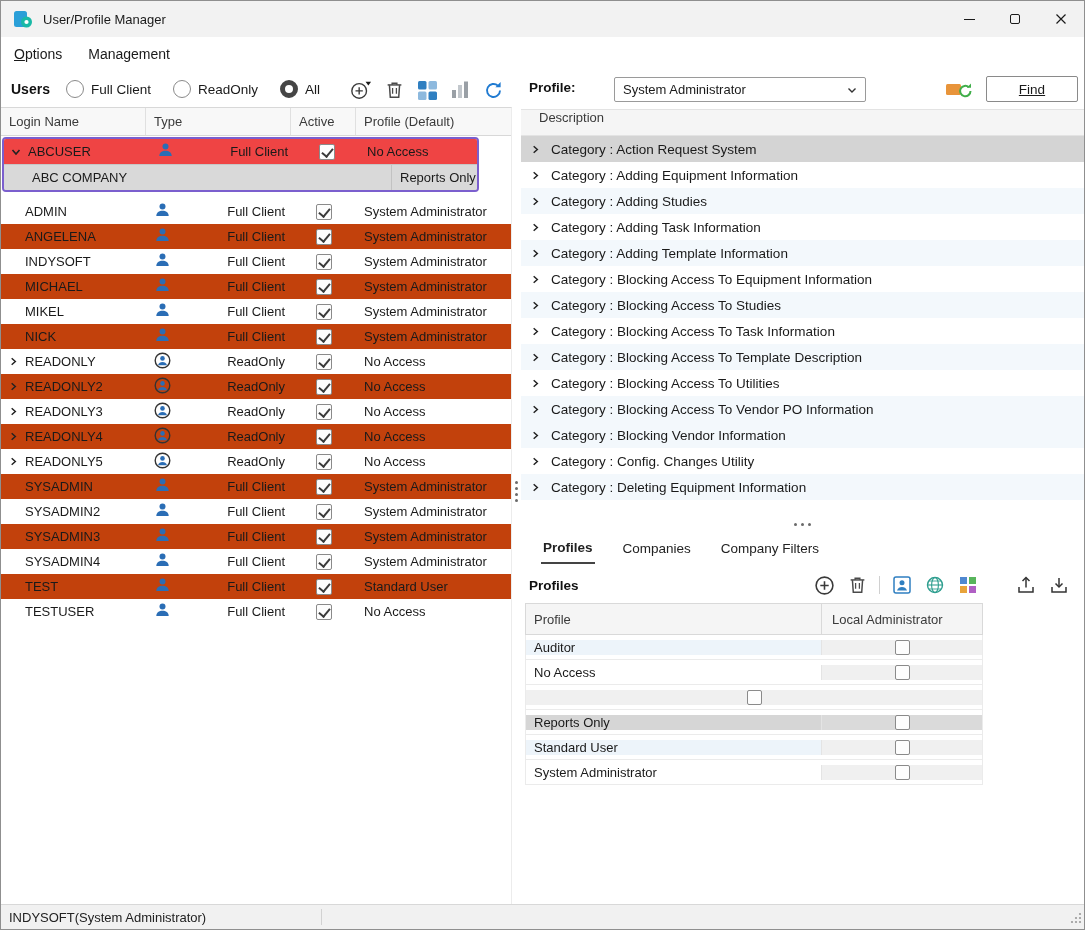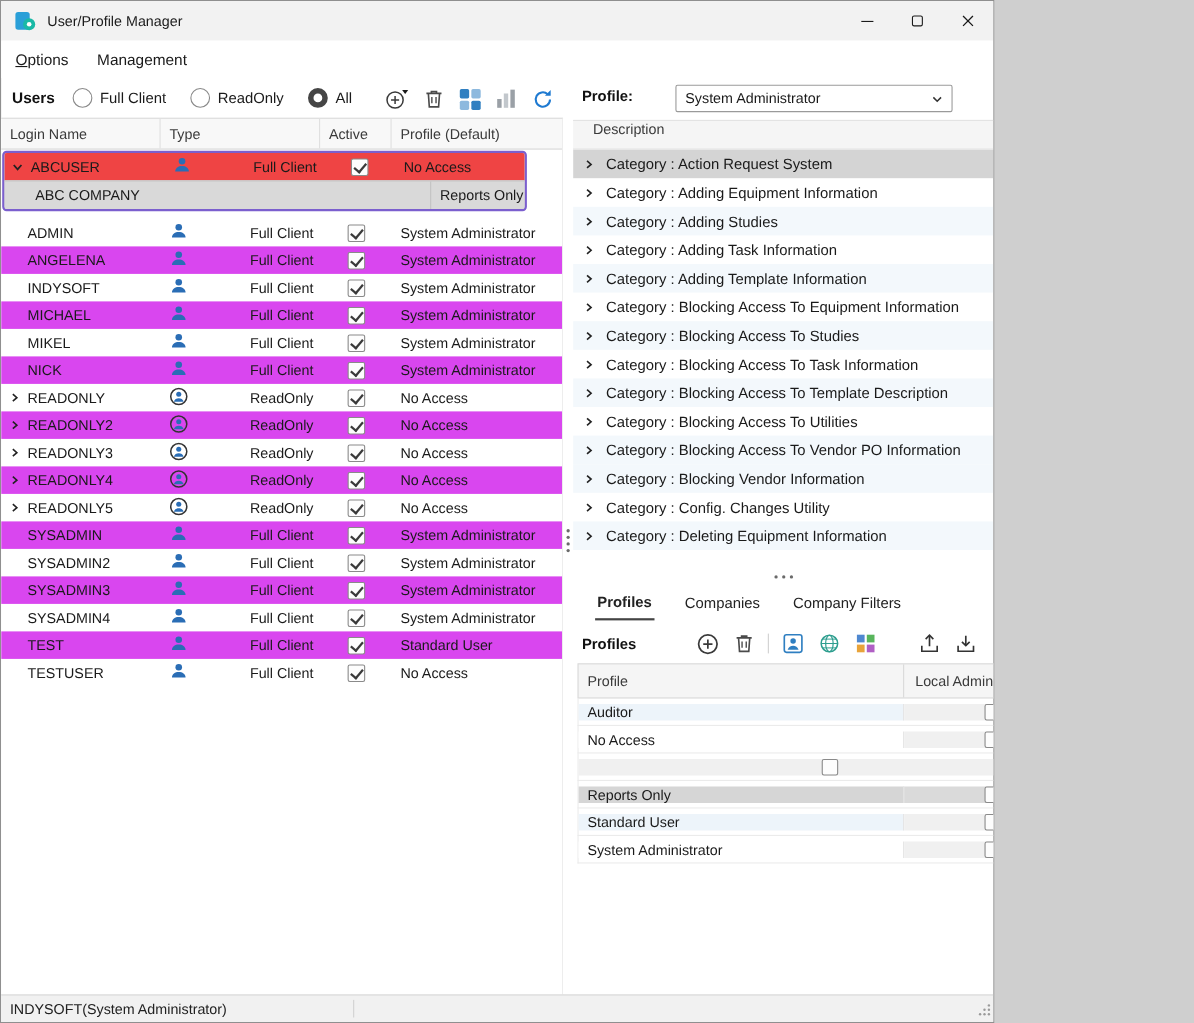--- a/index.html
+++ b/index.html
@@ -1,18 +1,18 @@
 <!DOCTYPE html>
 <html><head>
 <meta charset="utf-8">
 <style>
   * { margin:0; padding:0; box-sizing:border-box; }
   html,body { background:#cfcfcf; }
   body { font-family:"Liberation Sans", sans-serif; }
-  .window { position:relative; width:904px; height:930px; background:#fff; border:1px solid #8f8f8f; overflow:hidden; }
+  .window { position:relative; width:1085px; height:930px; background:#fff; border:1px solid #8f8f8f; overflow:hidden; }
 
   
   .titlebar { position:absolute; top:0; left:0; right:0; height:36px; background:#f2f2f2; display:flex; align-items:center; }
   .app-icon { width:20px; height:20px; margin-left:12px; flex:0 0 auto; }
   .title-text { margin-left:10px; font-size:13px; color:#1a1a1a; }
   .win-controls { margin-left:auto; display:flex; height:100%; }
   .win-btn { width:46px; height:100%; display:flex; align-items:center; justify-content:center; }
   .glyph-min { width:11px; height:1px; background:#1a1a1a; }
   .glyph-max { width:10px; height:10px; border:1px solid #1a1a1a; border-radius:2px; }
 
@@ -30,21 +30,21 @@
   .radio.selected .radio-circle { border:5px solid #454545; }
   .users-toolbar { position:absolute; right:8px; top:8px; display:flex; align-items:center; gap:11px; }
   .tool { display:inline-flex; align-items:center; justify-content:center; width:22px; height:22px; }
 
   .users-table { position:absolute; top:106px; left:0; width:511px; bottom:25px; border-top:1px solid #d8d8d8; border-right:1px solid #ececec; background:#fff; overflow:hidden; }
   .uheader { display:flex; height:28px; background:#f8f8f8; border-bottom:1px solid #d8d8d8; font-size:13px; color:#3a3a3a; align-items:stretch; }
   .uh { display:flex; align-items:center; padding-left:8px; border-right:1px solid #e0e0e0; }
   .uh.c1 { width:145px; } .uh.c2 { width:145px; } .uh.c3 { width:65px; } .uh.c4 { flex:1; border-right:none; }
 
   .urow { display:flex; height:25px; align-items:center; font-size:13px; color:#1a1a1a; }
-  .urow.alt { background:#d946ef;align-items:flex-end; }
+  .urow.alt { background:#c2410c;align-items:flex-end; }
   .cell { height:100%; display:flex; align-items:center; }
   .c-login { width:145px; }
   .expander { width:24px; display:inline-flex; justify-content:center; align-items:center; flex:0 0 auto; }
   .c-type { width:145px; padding:0 6px 0 8px; }
   .type-label { margin-left:auto; }
   .c-active { width:65px; justify-content:center; }
   .c-profile { flex:1; padding-left:8px; }
 
   .checkbox { width:16px; height:16px; border:1px solid #8a8a8a; border-radius:2px; background:#fdfdfd; position:relative; display:inline-block; }
   .checkbox.checked::after { content:""; position:absolute; left:4px; top:1px; width:5px; height:9px; border-right:2px solid #3a3a3a; border-bottom:2px solid #3a3a3a; transform:rotate(40deg); }

